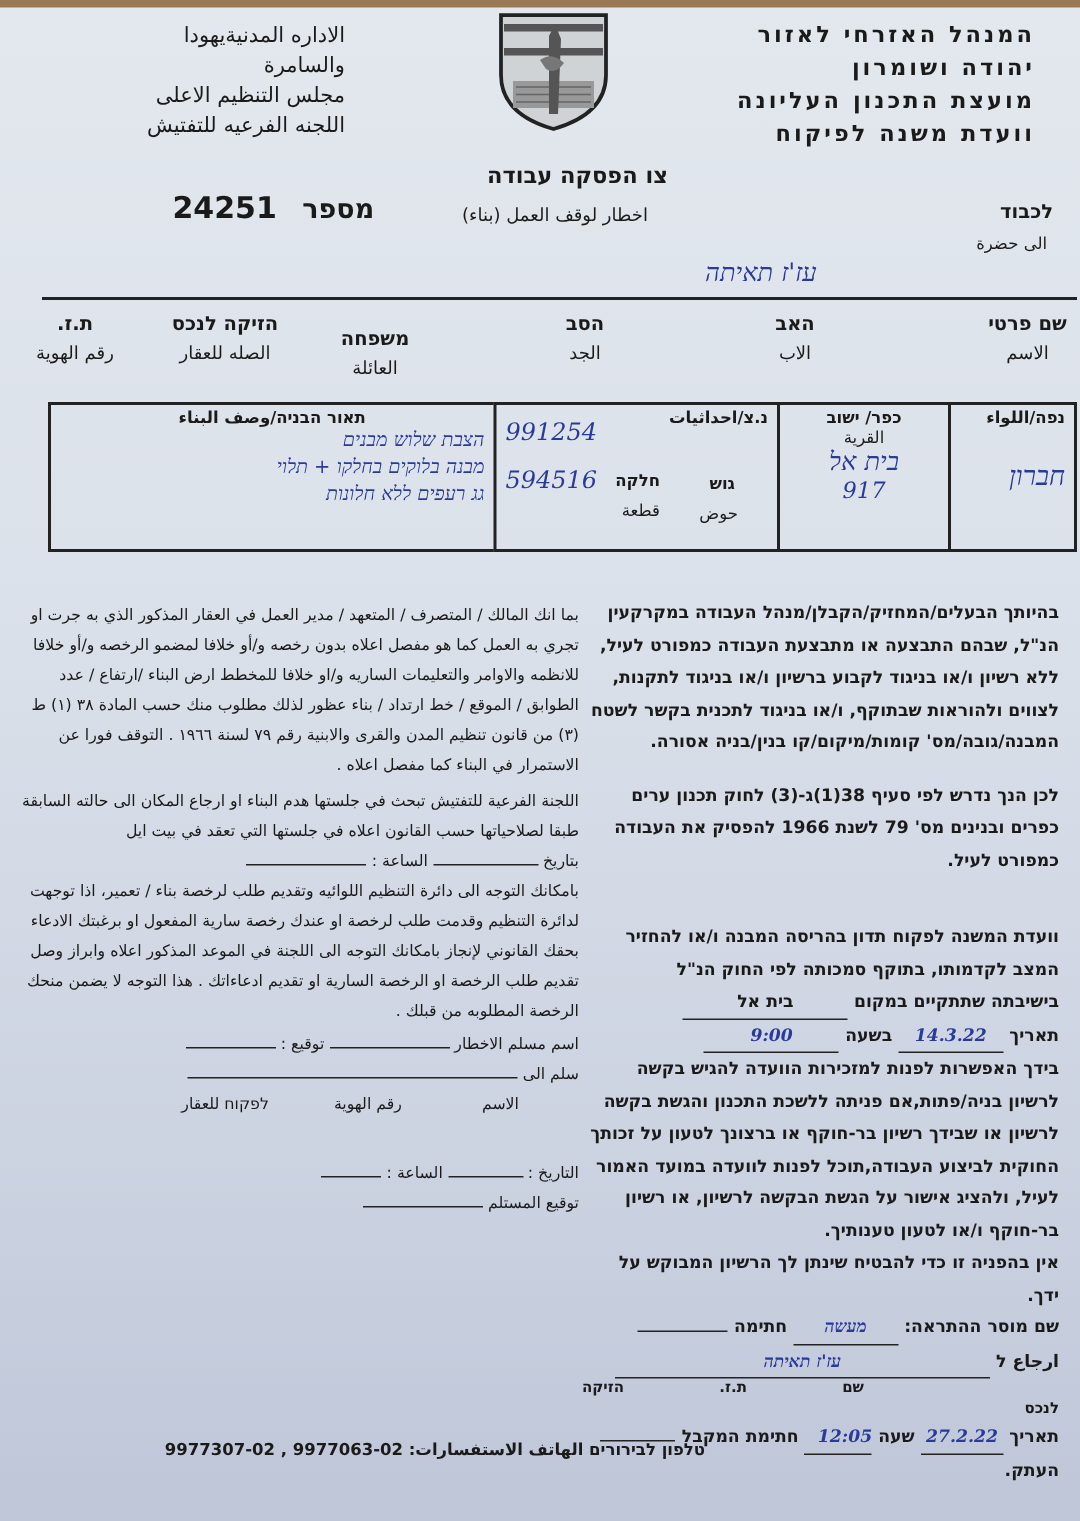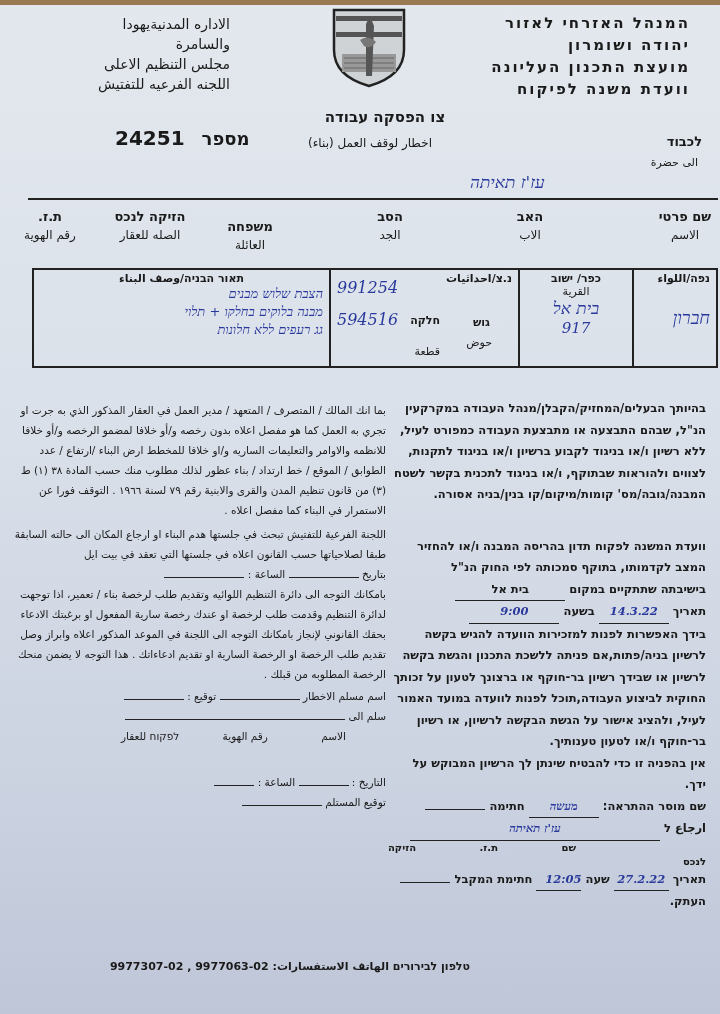--- a/index.html
+++ b/index.html
@@ -108,21 +108,21 @@
         <div class="hand" style="font-size:17px;">בית אל</div>
         <div class="hand" style="font-size:15px;">917</div>
       </td>
       <td style="width:175px;position:relative;">
         <div class="hb">נ.צ/احداثيات</div>
         <div class="hand" style="position:absolute;left:6px;top:8px;font-size:16px;">991254</div>
         <div class="hand" style="position:absolute;left:6px;top:40px;font-size:16px;">594516</div>
         <div style="position:absolute;right:28px;top:46px;" class="hb">גוש</div>
         <div style="position:absolute;right:78px;top:44px;" class="hb">חלקה</div>
         <div style="position:absolute;right:26px;top:66px;">حوض</div>
-        <div style="position:absolute;right:78px;top:75px;">قطعة</div>
+        <div style="position:absolute;right:78px;top:64px;">قطعة</div>
       </td>
       <td style="position:relative;">
         <div class="hb" style="text-align:center;">תאור הבניה/وصف البناء</div>
         <div class="hand" style="font-size:13px;line-height:18px;">הצבת שלוש מבנים</div>
         <div class="hand" style="font-size:13px;line-height:18px;">מבנה בלוקים בחלקו + תלוי</div>
         <div class="hand" style="font-size:13px;line-height:18px;">גג רעפים ללא חלונות</div>
       </td>
     </tr>
   </tbody>
     </table>
@@ -159,20 +159,21 @@
       <span class="uline" style="width:40px;"></span>
     </div>
     <div>
       <span>توقيع المستلم</span>
       <span class="uline" style="width:80px;"></span>
     </div>
   </div>
 
   <div class="abs rtl body-he" style="right:14px;top:398px;width:318px;">
     <div>בהיותך הבעלים/המחזיק/הקבלן/מנהל העבודה במקרקעין הנ"ל, שבהם התבצעה או מתבצעת העבודה כמפורט לעיל, ללא רשיון ו/או בניגוד לקבוע ברשיון ו/או בניגוד לתקנות, לצווים ולהוראות שבתוקף, ו/או בניגוד לתכנית בקשר לשטח המבנה/גובה/מס' קומות/מיקום/קו בנין/בניה אסורה.</div>
+    <div style="margin-top:14px;">לכן הנך נדרש לפי סעיף 38(1)ג-(3) לחוק תכנון ערים כפרים ובנינים מס' 79 לשנת 1966 להפסיק את העבודה כמפורט לעיל.</div>
     <div style="margin-top:30px;">וועדת המשנה לפקוח תדון בהריסה המבנה ו/או להחזיר המצב לקדמותו, בתוקף סמכותה לפי החוק הנ"ל</div>
     <div>
       <span>בישיבתה שתתקיים במקום</span>
       <span class="uline" style="width:110px;text-align:center;">בית אל</span>
     </div>
     <div>
       <span>תאריך</span>
       <span class="uline hand" style="width:70px;text-align:center;">14.3.22</span>
       <span>בשעה</span>
       <span class="uline hand" style="width:90px;text-align:center;">9:00</span>

